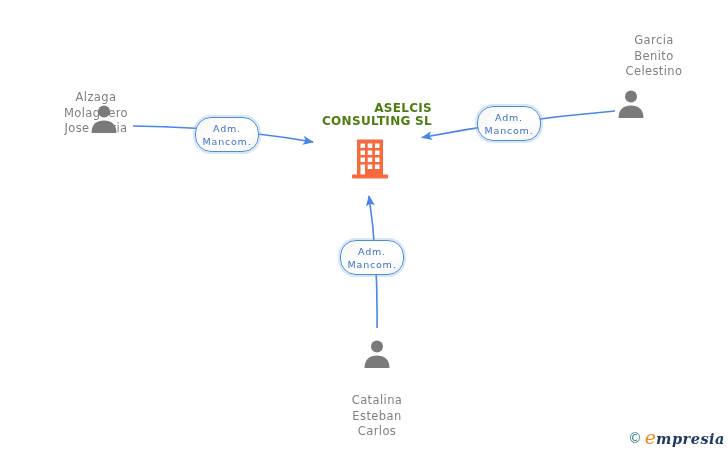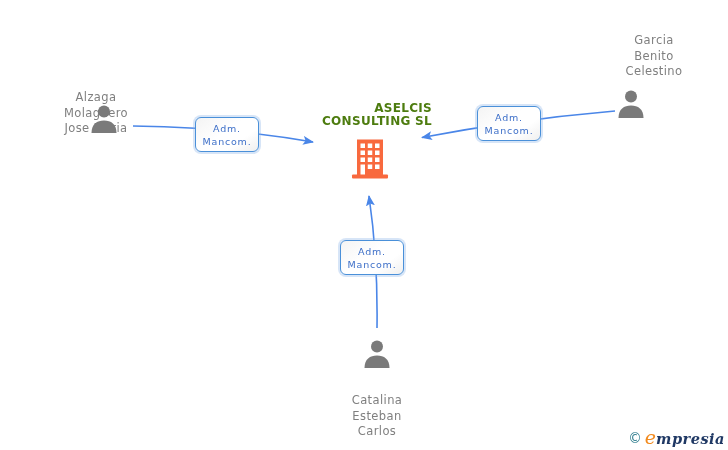--- a/index.html
+++ b/index.html
@@ -54,21 +54,21 @@
     top: 139px;
     width: 44px;
     height: 40px;
     z-index: 2;
   }
   .rel-box {
     position: absolute;
     width: 62px;
     height: 33px;
     border: 1.5px solid #4a90d9;
-    border-radius: 6px;
+    border-radius: 16px;
     background: linear-gradient(145deg, #f4f4f4 0%, #ffffff 45%, #ffffff 70%, #efefef 100%);
     box-shadow: 0 0 0 2px rgba(140, 180, 232, 0.35);
     color: #3d6fc8;
     font-size: 9.5px;
     line-height: 13px;
     letter-spacing: 0.8px;
     text-align: center;
     white-space: pre-line;
     display: flex;
     align-items: center;

